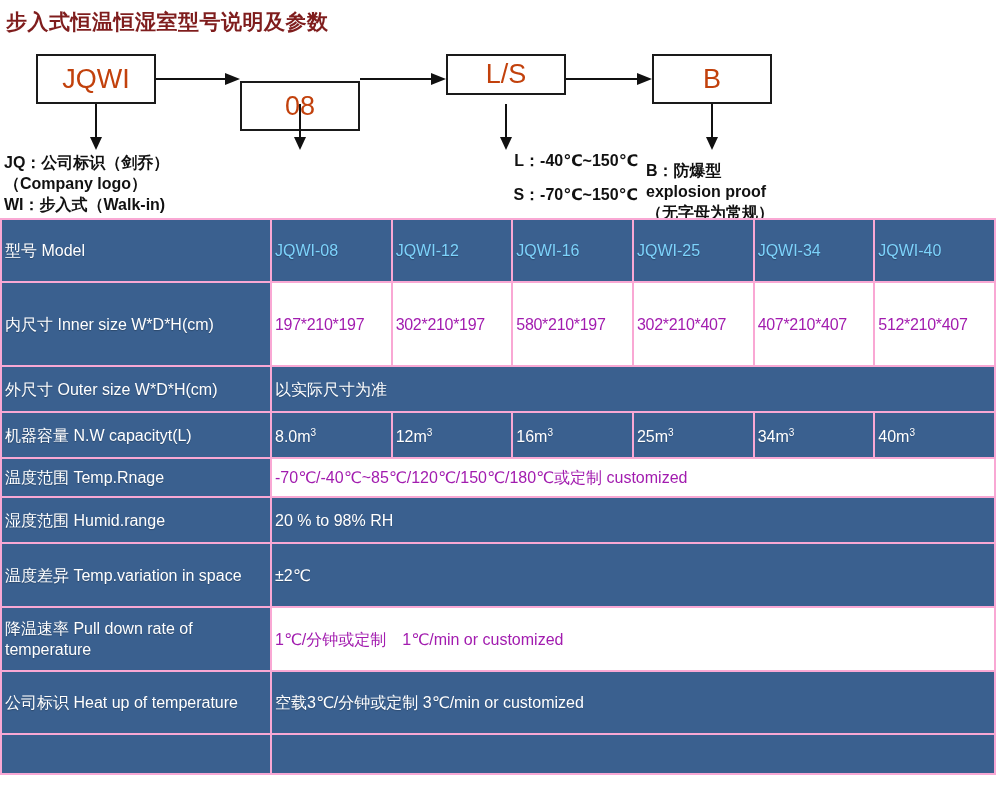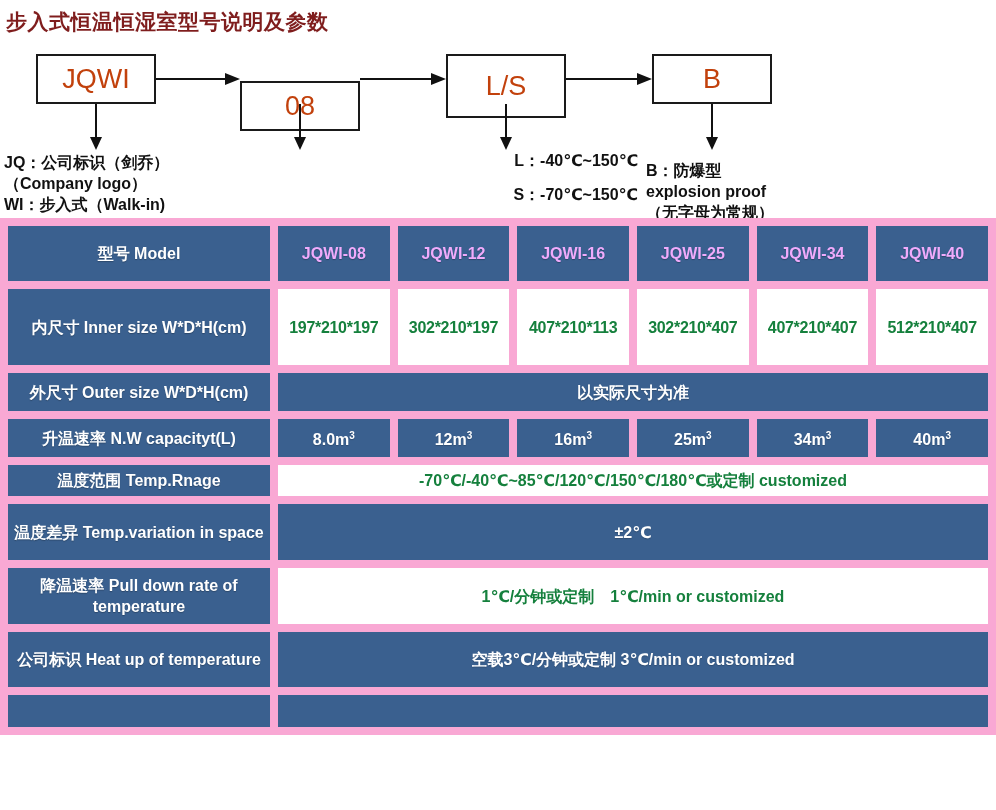--- a/index.html
+++ b/index.html
@@ -68,43 +68,42 @@
   }
   .flow-caption.center{text-align:center;}
 
   
   #spec-table{
     position:absolute;left:0;top:218px;width:996px;
     border-collapse:collapse;
     table-layout:fixed;
   }
   #spec-table td{
-    border:8px solid #f9a8d4;
+    border:2px solid #f9a8d4;
     padding:2px 3px;
     vertical-align:middle;
-    text-align:center;
     font-size:16px;
-    font-weight:bold;
+    font-weight:normal;
     line-height:21px;
     box-sizing:border-box;
   }
   .lbl{
     background:#3a608f;
     color:#ffffff;
     width:270px;
     text-shadow:0 1px 1px rgba(0,0,0,.25);
   }
   .hdr{
     background:#3a608f;
-    color:#f0abfc;
+    color:#7dd3fc;
     text-shadow:0 1px 1px rgba(0,0,0,.25);
   }
   .val-light{
     background:#ffffff;
-    color:#15803d;
+    color:#a21caf;
   }
   .val-blue{
     background:#3a608f;
     color:#ffffff;
     text-shadow:0 1px 1px rgba(0,0,0,.2);
   }
   .num{font-size:17px;letter-spacing:-0.3px;}
   sup{font-size:10px;vertical-align:super;}
 </style>
 </head>
@@ -115,21 +114,21 @@
 <div id="flow">
 
   <div class="flow-box" style="left:36px;top:6px;width:120px;height:50px;">
     <span>JQWI</span>
   </div>
 
   <div class="flow-box" style="left:240px;top:6px;width:120px;height:50px;margin-top:27px;">
     <span>08</span>
   </div>
 
-  <div class="flow-box" style="left:446px;top:6px;width:120px;height:64px;">
+  <div class="flow-box" style="left:446px;top:6px;width:120px;height:41px;">
     <span>L/S</span>
   </div>
 
   <div class="flow-box" style="left:652px;top:6px;width:120px;height:50px;">
     <span>B</span>
   </div>
 
   <div class="flow-arrow-h" style="left:156px;top:25px;width:84px;">
     <div class="shaft" style="width:69px;"></div>
       <div class="head" style="left:69px;"></div>
@@ -184,46 +183,50 @@
       <td class="hdr">JQWI-16</td>
       <td class="hdr">JQWI-25</td>
       <td class="hdr">JQWI-34</td>
       <td class="hdr">JQWI-40</td>
     </tr>
 
     <tr style="height:84px;">
       <td class="lbl">内尺寸 Inner size W*D*H(cm)</td>
       <td class="val-light num">197*210*197</td>
       <td class="val-light num">302*210*197</td>
-      <td class="val-light num">407*210*113</td>
+      <td class="val-light num">580*210*197</td>
       <td class="val-light num">302*210*407</td>
       <td class="val-light num">407*210*407</td>
       <td class="val-light num">512*210*407</td>
     </tr>
 
     <tr style="height:46px;">
       <td class="lbl">外尺寸 Outer size W*D*H(cm)</td>
       <td class="val-blue" colspan="6">以实际尺寸为准</td>
     </tr>
 
     <tr style="height:46px;">
-      <td class="lbl">升温速率 N.W capacityt(L)</td>
+      <td class="lbl">机器容量 N.W capacityt(L)</td>
       <td class="val-blue"><span>8.0m</span><sup>3</sup></td>
       <td class="val-blue"><span>12m</span><sup>3</sup></td>
       <td class="val-blue"><span>16m</span><sup>3</sup></td>
       <td class="val-blue"><span>25m</span><sup>3</sup></td>
       <td class="val-blue"><span>34m</span><sup>3</sup></td>
       <td class="val-blue"><span>40m</span><sup>3</sup></td>
     </tr>
 
     <tr style="height:39px;">
       <td class="lbl">温度范围 Temp.Rnage</td>
       <td class="val-light" colspan="6">-70℃/-40℃~85℃/120℃/150℃/180℃或定制 customized</td>
     </tr>
 
+    <tr style="height:46px;">
+      <td class="lbl">湿度范围 Humid.range</td>
+      <td class="val-blue" colspan="6">20 % to 98% RH</td>
+    </tr>
 
 
     <tr style="height:64px;">
       <td class="lbl">温度差异 Temp.variation in space</td>
       <td class="val-blue" colspan="6">±2℃</td>
     </tr>
 
     <tr style="height:64px;padding-left:11px;">
       <td class="lbl">降温速率 Pull down rate of temperature</td>
       <td class="val-light" colspan="6">1℃/分钟或定制　1℃/min or customized</td>

